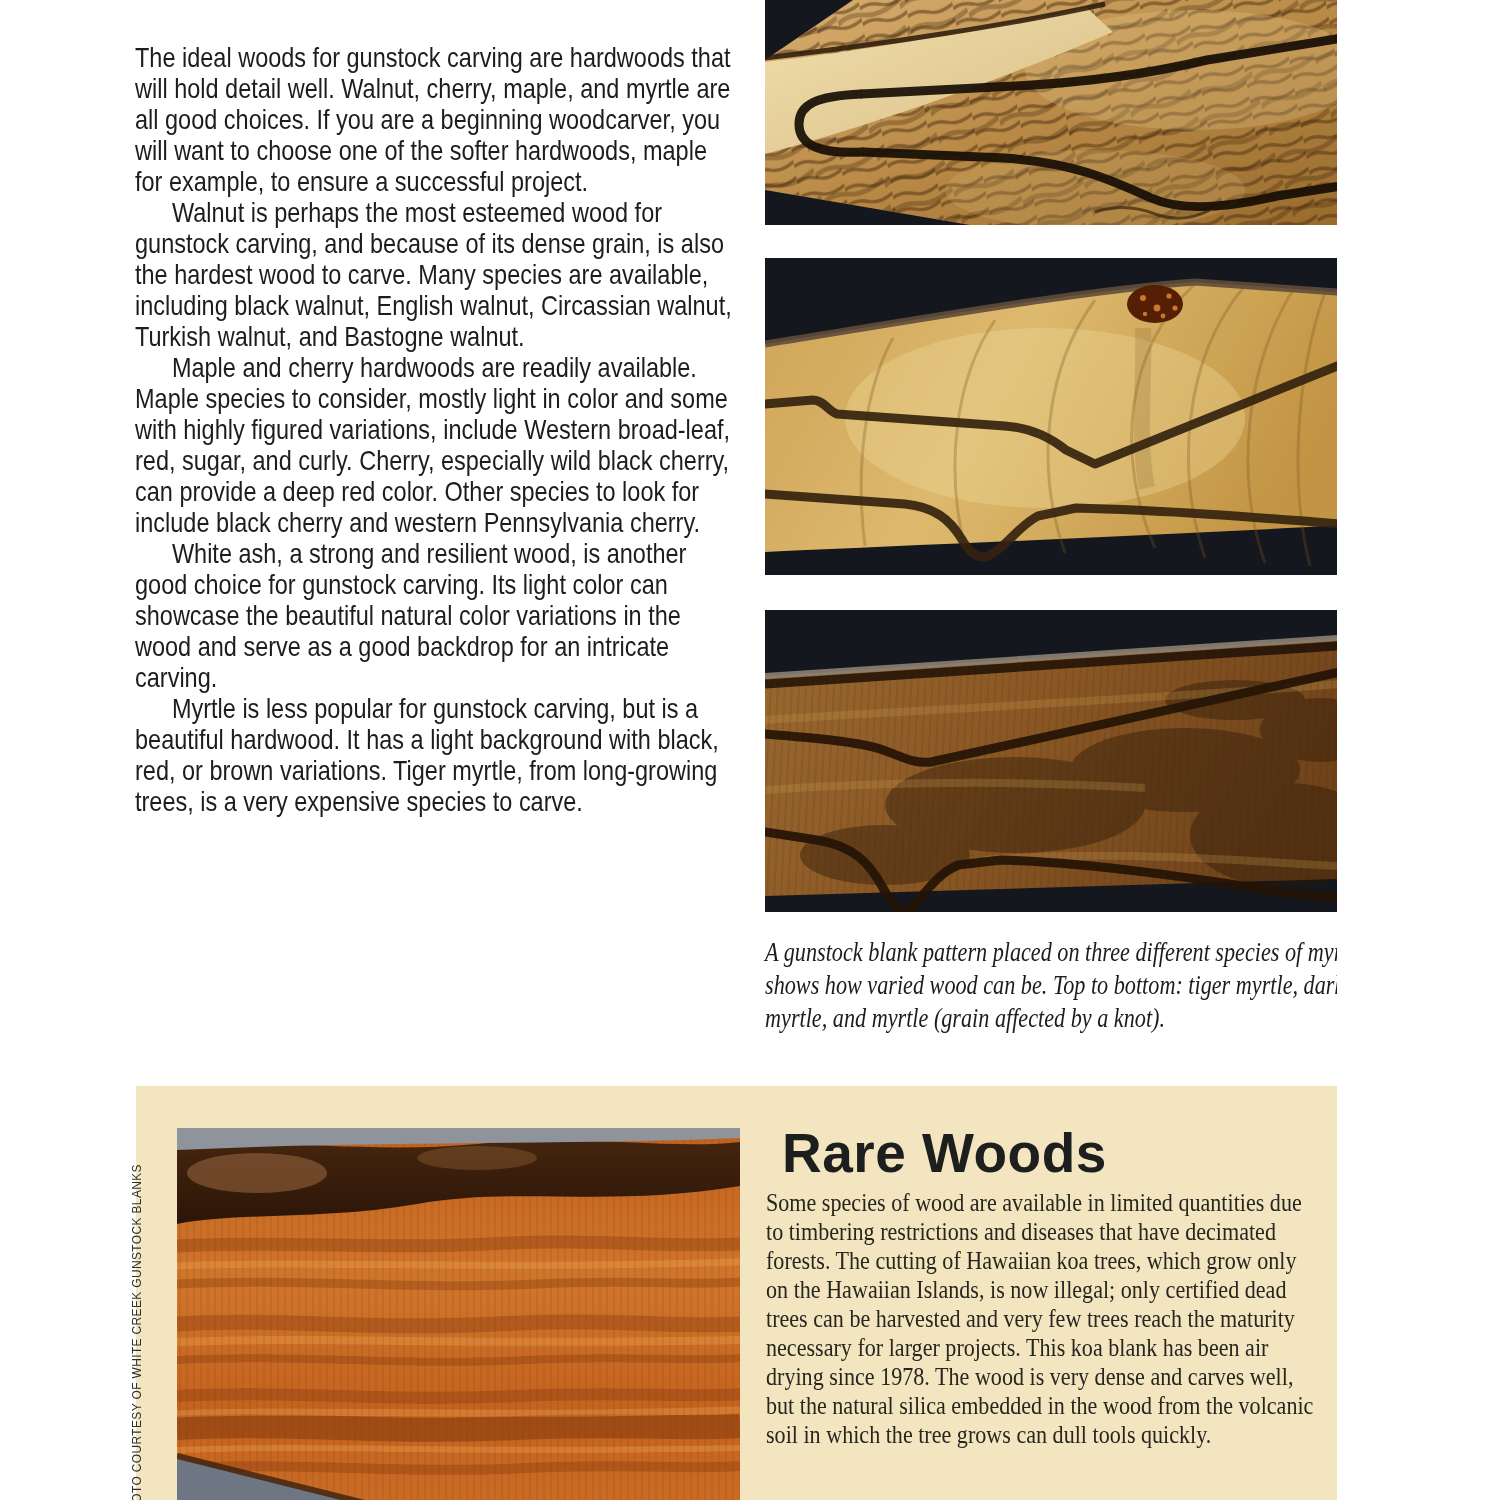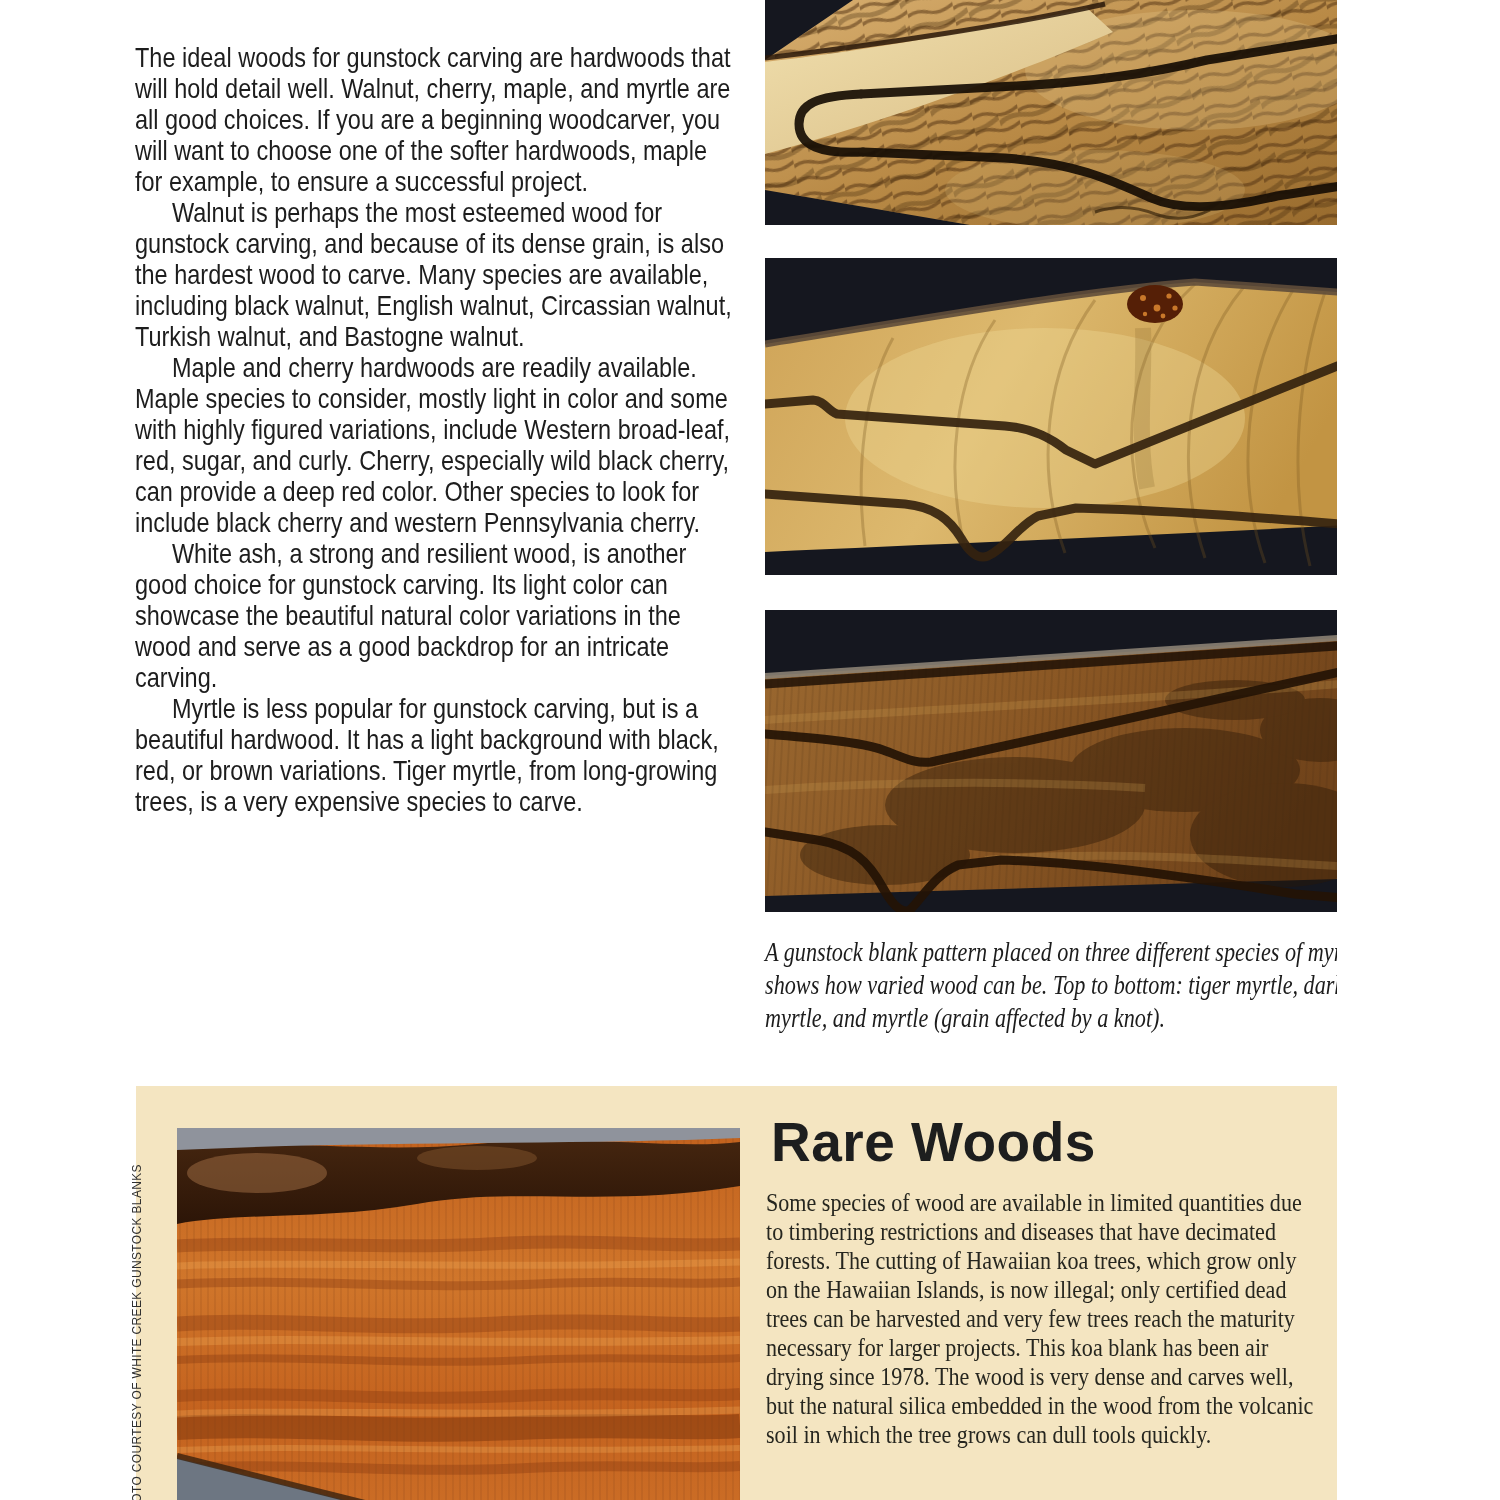--- a/index.html
+++ b/index.html
@@ -224,18 +224,18 @@
       <rect width="563" height="380" fill="url(#shim)"></rect>
       <path d="M0,18 C80,10 200,26 300,16 C400,6 500,22 563,14 L563,58 C430,80 340,58 240,76 C150,92 60,84 0,96 Z" fill="url(#bark)"></path>
       <ellipse cx="80" cy="45" rx="70" ry="20" fill="#9b6a42" opacity="0.55"></ellipse>
       <ellipse cx="300" cy="30" rx="60" ry="12" fill="#8a5a30" opacity="0.45"></ellipse>
       <path d="M0,0 L563,0 L563,10 C400,17 180,13 0,22 Z" fill="#8f939c"></path>
       <path d="M0,330 L200,380 L0,380 Z" fill="#6d7682"></path>
       <path d="M0,328 L200,378" stroke="#3a220e" stroke-width="6" fill="none" opacity="0.8"></path>
     </svg>
   </div>
 
-  <h2 class="panel-title" style="margin:5px;">Rare Woods</h2>
+  <h2 class="panel-title" style="margin:16px;">Rare Woods</h2>
   <div class="panel-body">Some species of wood are available in limited quantities due to timbering restrictions and diseases that have decimated forests. The cutting of Hawaiian koa trees, which grow only on the Hawaiian Islands, is now illegal; only certified dead trees can be harvested and very few trees reach the maturity necessary for larger projects. This koa blank has been air drying since 1978. The wood is very dense and carves well, but the natural silica embedded in the wood from the volcanic soil in which the tree grows can dull tools quickly.</div>
 
   <div class="vcredit left">PHOTO COURTESY OF WHITE CREEK GUNSTOCK BLANKS</div>
 
 </div>
 
 </body></html>

